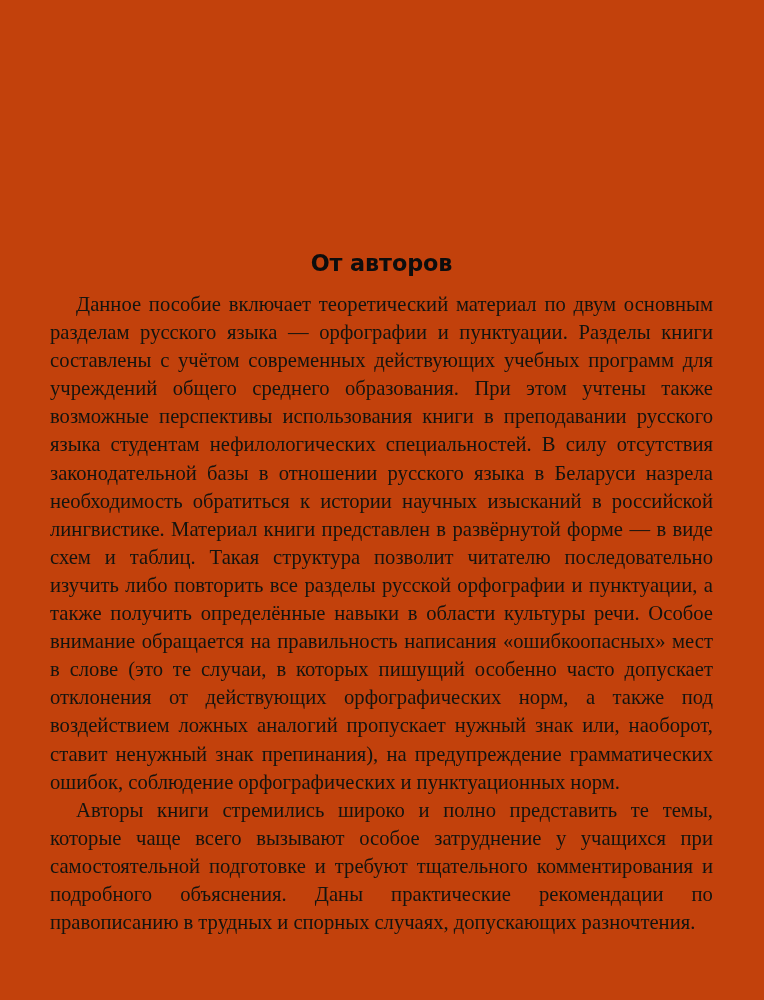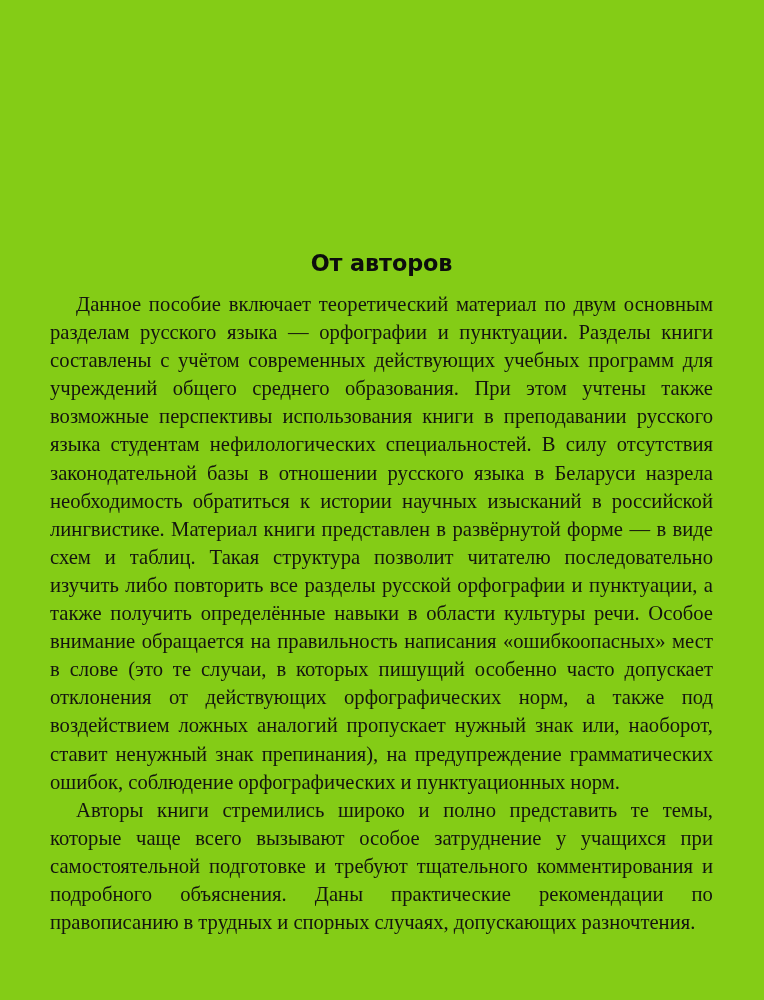--- a/index.html
+++ b/index.html
@@ -13,21 +13,21 @@
     overflow: hidden;
     font-family: "Liberation Serif", "DejaVu Serif", serif;
     color: #111111;
     -webkit-font-smoothing: antialiased;
   }
 
   .page {
     position: relative;
     width: 764px;
     height: 1000px;
-    background: #84cc16;
+    background: #c2410c;
     box-sizing: border-box;
   }
 
   .content {
     position: absolute;
     left: 50px;
     top: 248px;
     width: 663px;
   }
 

